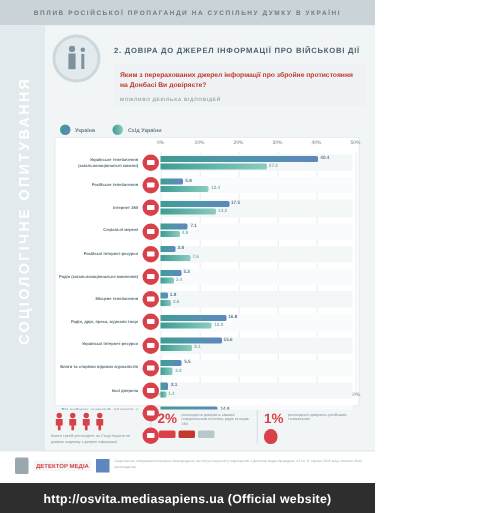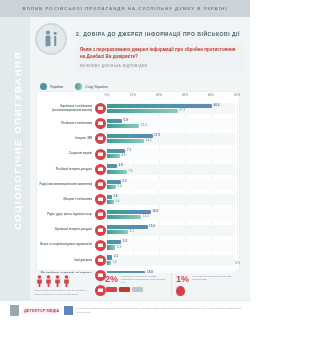--- a/index.html
+++ b/index.html
@@ -482,15 +482,18 @@
 
   </div>
 
   <div class="footer">
     <div class="foot-inner">
       <div class="foot-badge"></div>
       <div class="foot-tag">ДЕТЕКТОР МЕДІА</div>
       <div class="foot-sq"></div>
       <div class="foot-text">Соціологічне опитування Київського міжнародного інституту соціології у партнерстві з Детектор медіа проведено з 4 по 17 серпня 2015 року, опитано 2040 респондентів</div>
     </div>
+    <div class="caption">
+      <span>http://osvita.mediasapiens.ua (Official website)</span>
+    </div>
   </div>
 
 </div>
 
 </body></html>

